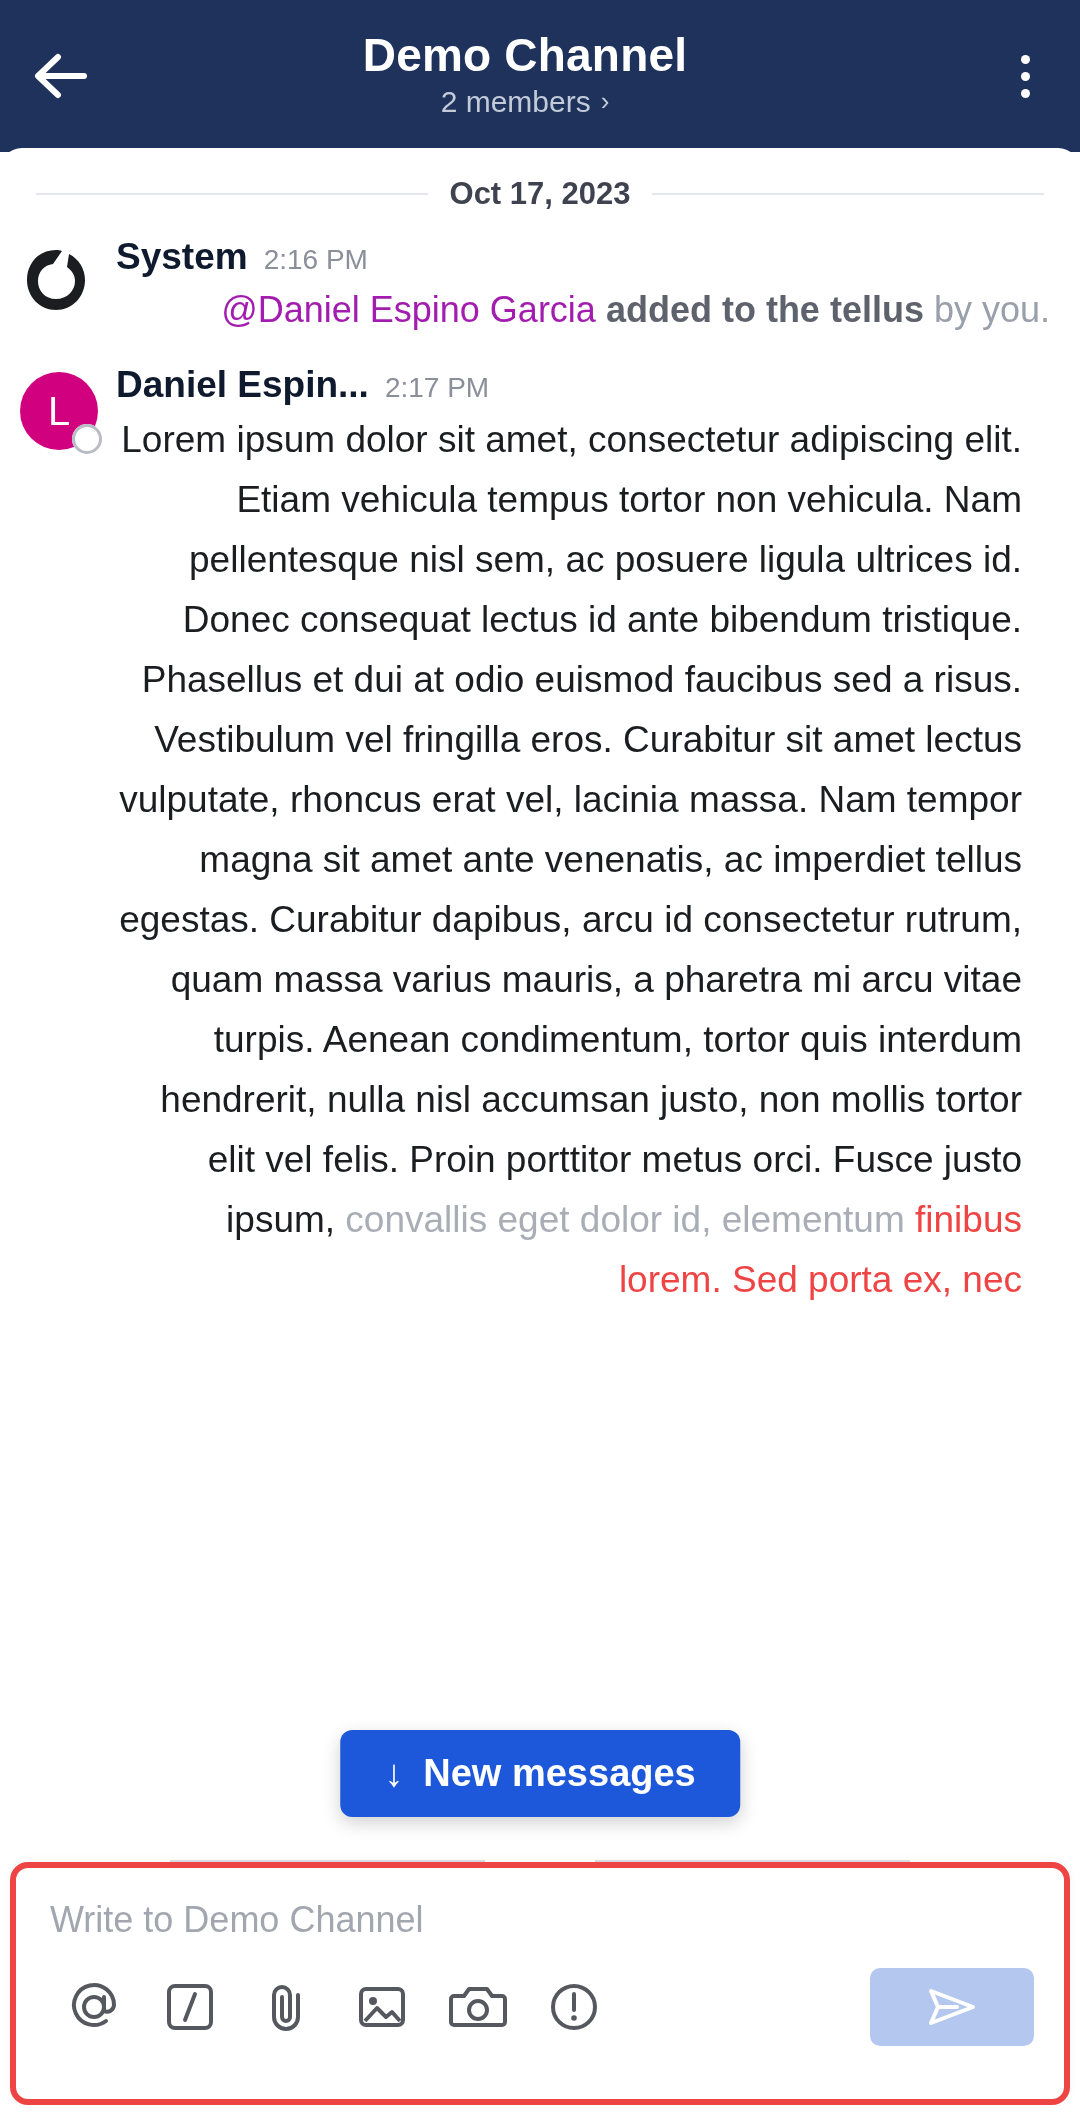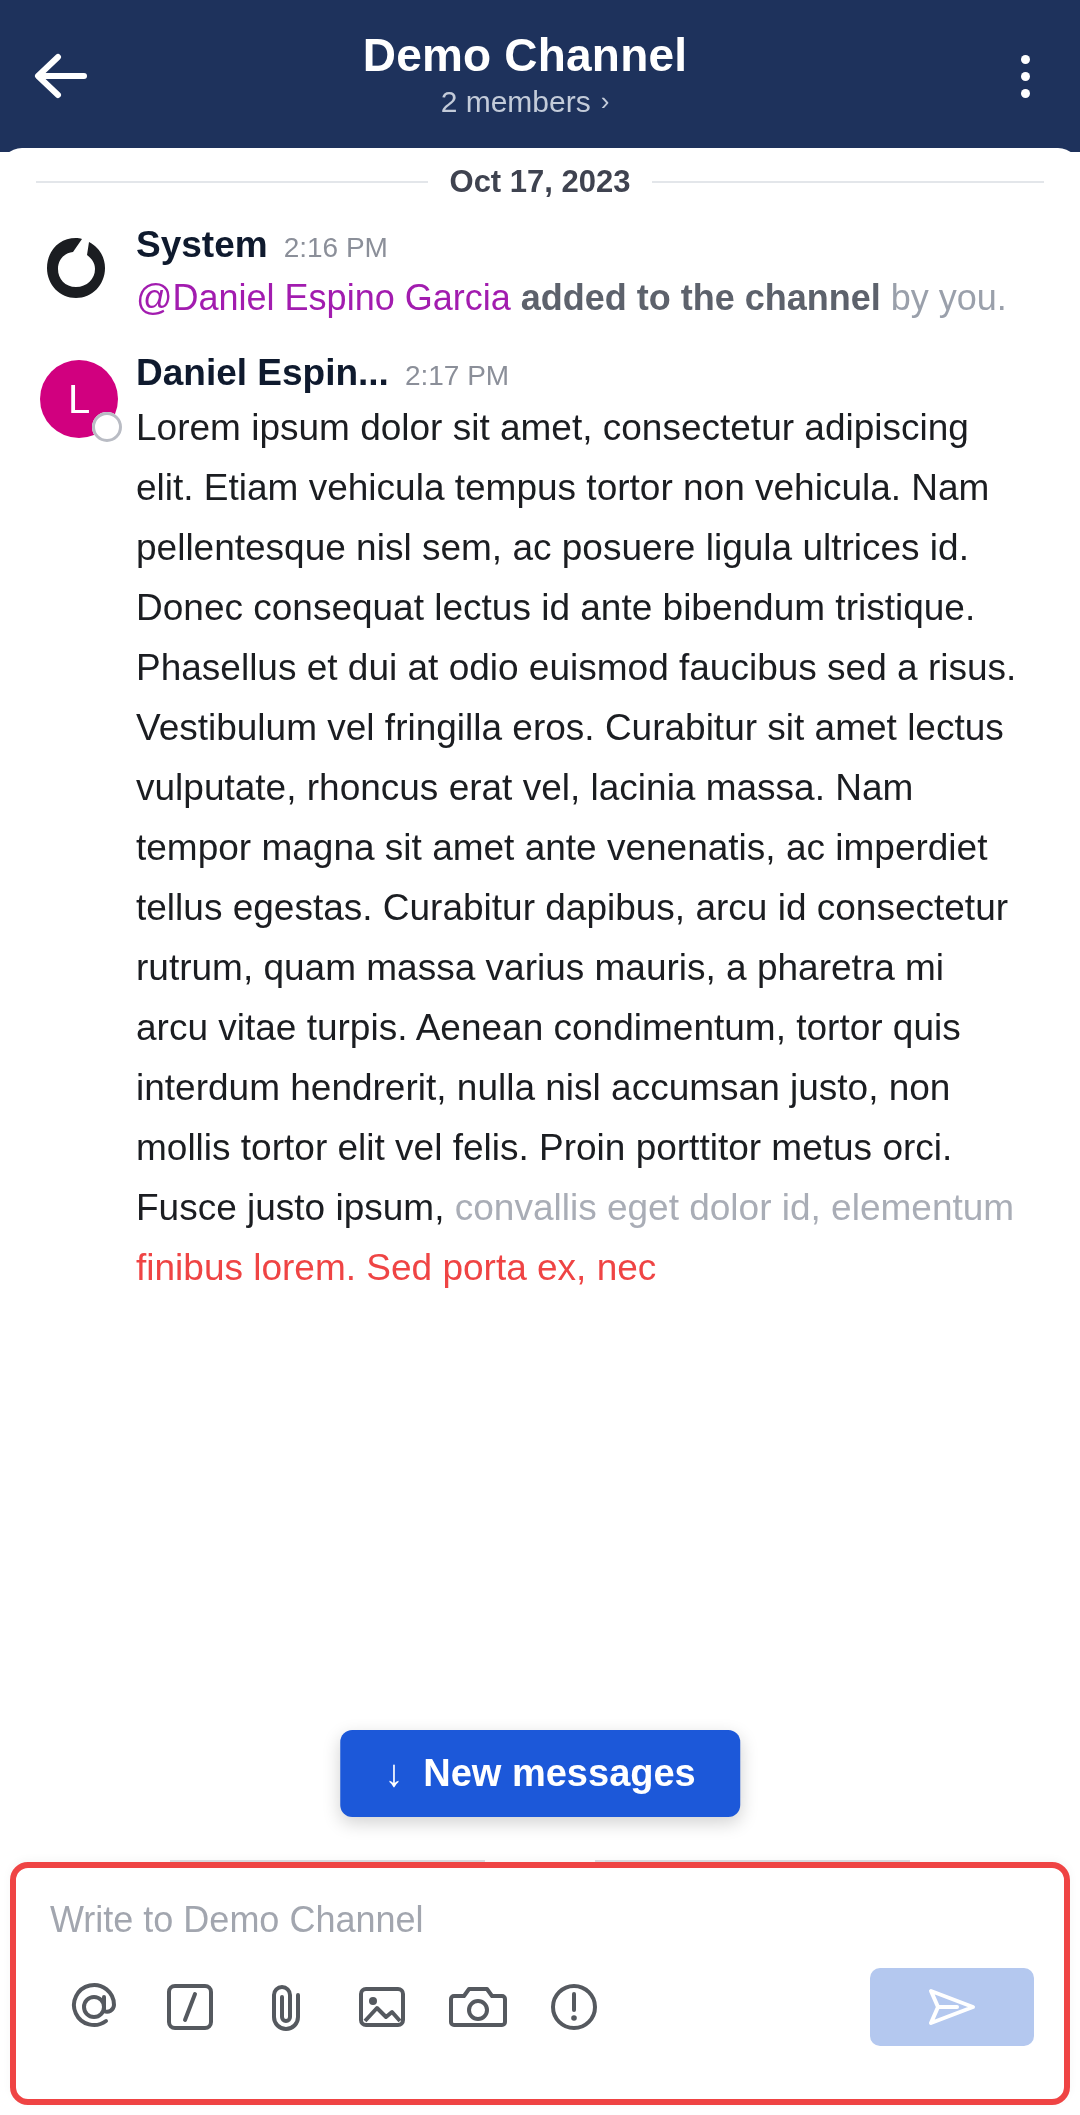--- a/index.html
+++ b/index.html
@@ -88,37 +88,38 @@
     width: 1080px;
     height: 1715px;
     background: #ffffff;
     border-radius: 22px 22px 0 0;
     overflow: hidden;
   }
   .date-row {
     display: flex;
     align-items: center;
     gap: 22px;
-    padding: 16px 36px 10px 36px;
+    padding: 28px 36px 10px 36px;
   }
   .date-row .line {
     flex: 1 1 auto;
     height: 2px;
     background: #e3e6ea;
   }
   .date-label {
     color: #3f4350;
     font-size: 31px;
     font-weight: bold;
     white-space: nowrap;
   }
 
   .msg {
     display: flex;
-    padding: 14px 30px 0 40px;
+    padding: 14px 30px 0 20px;
+    text-align: right;
   }
   .avatar-wrap {
     width: 96px;
     flex: 0 0 auto;
     padding-top: 8px;
   }
   .sys-avatar {
     width: 72px; height: 72px;
     border-radius: 50%;
     background: #ffffff;
@@ -319,21 +320,21 @@
           <path d="M33 3 C16 3 4 16 4 33 C4 50 17 63 33 63 C49 63 62 50 62 33 C62 22 56 12 46 7 L44 20 C49 24 52 28 52 34 C52 44 44 52 33 52 C22 52 15 44 15 34 C15 25 21 18 30 17 L39 4 C37 3 35 3 33 3 Z" fill="#1b1d21"></path>
         </svg>
       </div>
     </div>
     <div class="msg-body">
       <div class="msg-head">
         <span class="author">System</span>
         <span class="time">2:16 PM</span>
       </div>
       <div class="sys-text">
-        <span class="mention">@Daniel Espino Garcia</span><span class="strong"> added to the channel</span><span> by you.</span>
+        <span class="mention">@Daniel Espino Garcia</span><span class="strong"> added to the tellus</span><span> by you.</span>
       </div>
     </div>
   </div>
 
   <div class="msg" style="padding-top:26px;">
     <div class="avatar-wrap">
       <div class="user-avatar">
         <span>L</span>
         <span class="status-dot"></span>
       </div>

